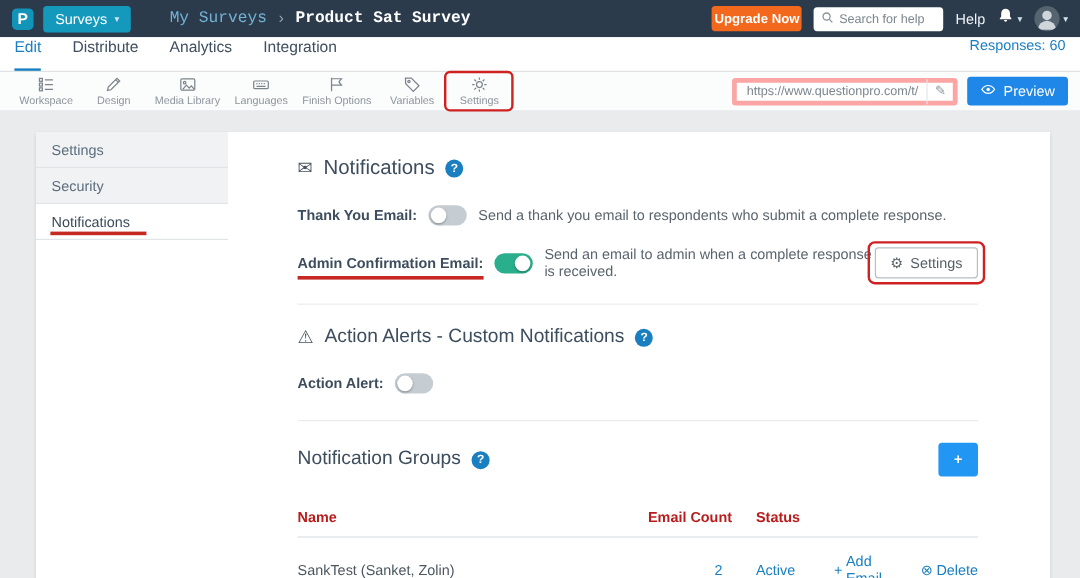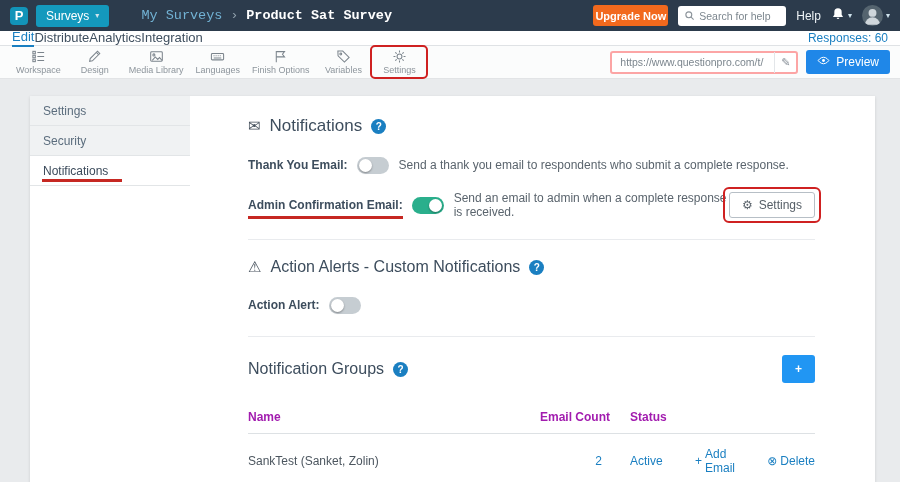--- a/index.html
+++ b/index.html
@@ -18,34 +18,34 @@
   .topbar-right { margin-left:auto; display:flex; align-items:center; gap:10px; }
   .upgrade { background:#f2691d; color:#fff; border:none; border-radius:3px; height:21px; padding:0 2px; font-size:11px; font-weight:bold; cursor:pointer; font-family:inherit; }
   .searchbox { background:#fff; border-radius:3px; height:20px; width:108px; display:flex; align-items:center; gap:4px; padding:0 6px; }
   .searchbox input { border:none; outline:none; width:100%; font-size:10.5px; color:#333; font-family:inherit; }
   .searchbox input::placeholder { color:#7c868e; }
   .help-link { color:#eef3f6; font-size:12px; cursor:pointer; }
   .bell-group, .avatar-group { display:flex; align-items:center; gap:3px; cursor:pointer; }
   .avatar { width:21px; height:21px; border-radius:50%; background:#55646f; overflow:hidden; display:flex; align-items:flex-end; justify-content:center; }
 
   
-  .tabbar { height:15px; background:#fff; border-bottom:1px solid #dfe2e5; display:flex; align-items:center; padding:0 12px; }
+  .tabbar { height:29px; background:#fff; border-bottom:1px solid #dfe2e5; display:flex; padding:0 12px; gap:26px; }
   .tab { font-size:13px; color:#3f4f5f; cursor:pointer; padding-bottom:1px; }
   .tab.active { color:#1a7fc1; border-bottom:2px solid #1a7fc1; }
   .responses { margin-left:auto; color:#1a7fc1; font-size:12px; cursor:pointer; }
 
   
   .toolbar { height:33px; background:#fbfcfc; border-bottom:1px solid #e2e4e6; display:flex; align-items:center; padding:0 10px; }
   .tool-items { display:flex; align-items:center; }
   .tool { display:flex; flex-direction:column; align-items:center; justify-content:center; min-width:56px; padding:1px 6px; gap:2px; cursor:pointer; position:relative; }
   .tool .tlabel { font-size:9px; color:#8d959c; white-space:nowrap; line-height:1; }
   .ticon svg { stroke:#7b848c; fill:none; stroke-width:1.1; width:15px; height:15px; display:block; }
   .tool.annotated::after { content:""; position:absolute; top:-3px; bottom:-3px; left:-1px; right:-1px; border:2px solid #cf2121; border-radius:5px; pointer-events:none; }
   .toolbar-right { margin-left:auto; display:flex; align-items:center; gap:8px; }
-  .urlbox { width:188px; height:23px; background:#fff; border:2px solid #fca5a5; border-radius:3px; display:flex; align-items:center; font-size:10.5px; color:#7c868e; cursor:text; }
+  .urlbox { width:188px; height:23px; background:#fff; border:4px solid #fca5a5; border-radius:3px; display:flex; align-items:center; font-size:10.5px; color:#7c868e; cursor:text; }
   .url-text { padding-left:8px; white-space:nowrap; overflow:hidden; flex:1; }
   .url-edit { width:22px; text-align:center; border-left:1px solid #e3e6e9; color:#8a929a; font-size:11px; cursor:pointer; line-height:21px; }
   .preview { background:#1f87e8; color:#fff; border:none; border-radius:3px; height:24px; padding:0 11px; font-size:12px; display:flex; align-items:center; gap:6px; cursor:pointer; font-family:inherit;justify-content:center; }
 
   
   .content { padding:17px 25px 0 30px; }
   .card { display:flex; background:#fff; box-shadow:0 1px 3px rgba(0,0,0,.12); min-height:336px; }
   .side { width:160px; flex:0 0 160px; }
   .side-item { height:30px; line-height:30px; padding-left:13px; font-size:12px; color:#5b6d7d; background:#f0f2f3; border-bottom:1px solid #e2e5e7; cursor:pointer; position:relative; }
   .side-item.active { background:#fff; color:#3b4a5a; }
@@ -72,21 +72,21 @@
   .settings-btn { background:#fff; border:1px solid #b7bfc6; border-radius:3px; padding:5px 12px; font-size:12px; color:#555e66; display:flex; align-items:center; gap:6px; cursor:pointer; font-family:inherit; }
   .settings-btn .gear { font-size:12px; color:#5b646c; }
 
   .divider { border:none; border-top:1px solid #e9ebee; margin:20px 0 18px 0; }
 
   .groups-head { display:flex; align-items:center; gap:9px; }
   .new-group-btn { margin-left:auto; background:#2196f3; color:#fff; border:none; border-radius:3px; font-size:12px; font-weight:bold; padding:7px 13px; display:flex; align-items:center; gap:6px; cursor:pointer; font-family:inherit; }
 
   .gtable { margin-top:18px; }
   .trow { display:grid; grid-template-columns:292px 90px 65px 1fr; align-items:center; }
-  .thead { font-weight:bold; color:#a21caf; font-size:12px; padding:9px 0; border-bottom:1px solid #dde1e4; }
+  .thead { font-weight:bold; color:#b91c1c; font-size:12px; padding:9px 0; border-bottom:1px solid #dde1e4; }
   .tdata { font-size:12px; color:#4c565f; padding:13px 0; border-bottom:1px solid #f0f2f4; }
   .cell-email-val { text-align:right; padding-right:28px; }
   .blue-link { color:#1a7fc1; cursor:pointer; text-decoration:none; }
   .cell-actions { display:flex; justify-content:flex-end; gap:16px; }
   .action-link { color:#1a7fc1; font-size:12px; display:flex; align-items:center; gap:3px; cursor:pointer; }
 </style>
 </head>
 <body>
 
 <div class="topbar">

